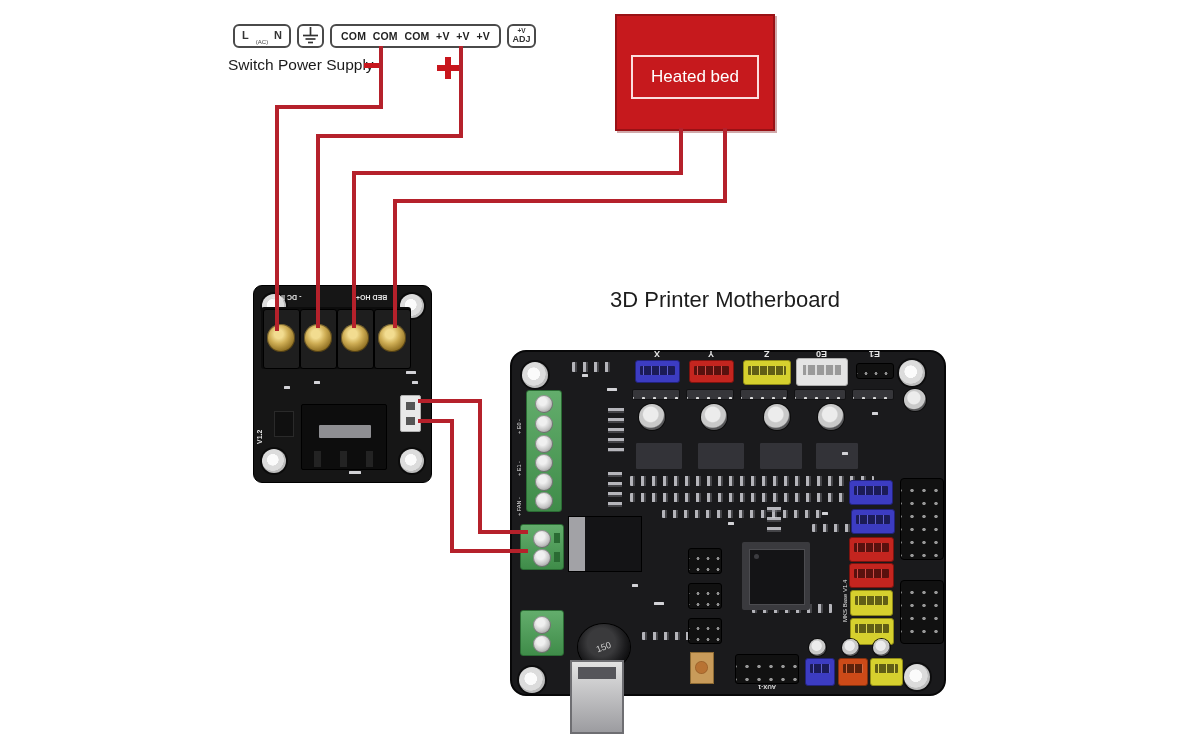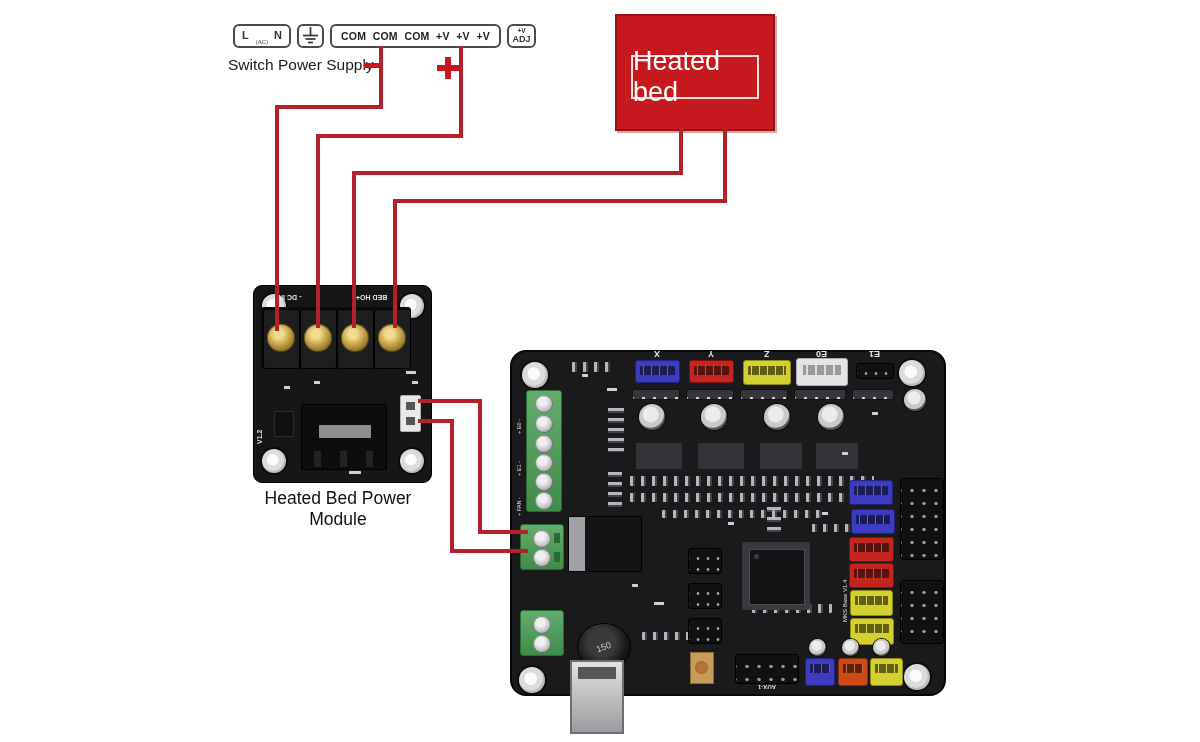--- a/index.html
+++ b/index.html
@@ -98,21 +98,21 @@
   <div class="txt" style="left:228px;top:56px;font-size:15.5px;color:#1a1a1a;">Switch Power Supply</div>
 
   <div class="abs" style="left:364px;top:63px;width:19px;height:5px;background:#c8161d;"></div>
   <div class="abs" style="left:437px;top:57px;width:22px;height:22px;">
     <div class="abs" style="left:0;top:8px;width:22px;height:6px;background:#c8161d;"></div>
     <div class="abs" style="left:8px;top:0;width:6px;height:22px;background:#c8161d;"></div>
   </div>
 
   <div class="abs" style="left:615px;top:14px;width:160px;height:117px;background:#c6191d;border:2px solid #991115;box-sizing:border-box;box-shadow:2px 2px 0 rgba(120,10,12,.35);">
     <div class="abs" style="left:14px;top:39px;right:14px;height:40px;border:2px solid rgba(255,240,240,.92);display:flex;align-items:center;justify-content:center;">
-      <span style="color:#fff;font-size:27px;">Heated bed</span>
+      <span style="color:#fff;font-size:17px;">Heated bed</span>
     </div>
   </div>
 
   <div class="abs" style="left:253px;top:285px;width:179px;height:198px;background:#161616;border:1px solid #000;border-radius:9px;box-sizing:border-box;">
     <div class="hole sm" style="left:8px;top:8px;"></div>
     <div class="hole sm" style="left:146px;top:8px;"></div>
     <div class="hole sm" style="left:8px;top:163px;"></div>
     <div class="hole sm" style="left:146px;top:163px;"></div>
 
     <div class="abs silk" style="left:18px;top:8px;font-size:7px;">
@@ -152,22 +152,22 @@
       <div class="abs" style="left:5px;top:21px;width:9px;height:8px;background:#555;"></div>
     </div>
 
     <div class="speck" style="left:158px;top:95px;"></div>
     <div class="speck" style="left:152px;top:85px;width:10px;"></div>
     <div class="speck" style="left:30px;top:100px;"></div>
     <div class="speck" style="left:60px;top:95px;"></div>
     <div class="speck" style="left:95px;top:185px;width:12px;"></div>
   </div>
 
-  <div class="txt" style="left:238px;top:488px;width:200px;text-align:center;font-size:17.5px;color:#111;">Heated Bed Power Module</div>
-
+
+  <div class="txt" style="left:545px;top:287px;width:360px;text-align:center;font-size:22px;color:#1c1c1c;">3D Printer Motherboard</div>
 
   <div class="abs" style="left:510px;top:350px;width:436px;height:346px;background:#1a1a1c;border:2px solid #070708;border-radius:16px;box-sizing:border-box;">
 
     <div class="hole" style="left:10px;top:10px;"></div>
     <div class="hole" style="left:387px;top:8px;"></div>
     <div class="hole" style="left:7px;top:315px;"></div>
     <div class="hole" style="left:392px;top:312px;"></div>
 
     <div class="abs silk" style="left:123px;top:-3px;width:45px;text-align:center;font-size:9px;"><span class="flip">X</span></div>
     <div class="abs silk" style="left:177px;top:-3px;width:45px;text-align:center;font-size:9px;"><span class="flip">Y</span></div>

